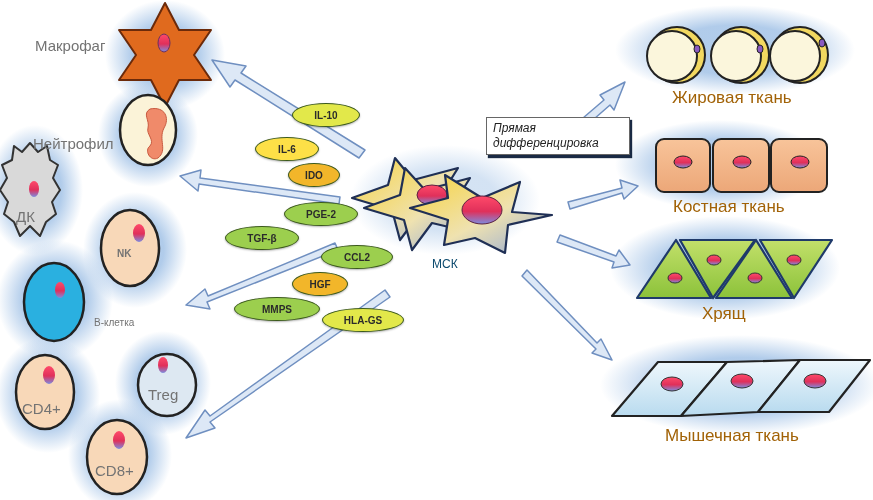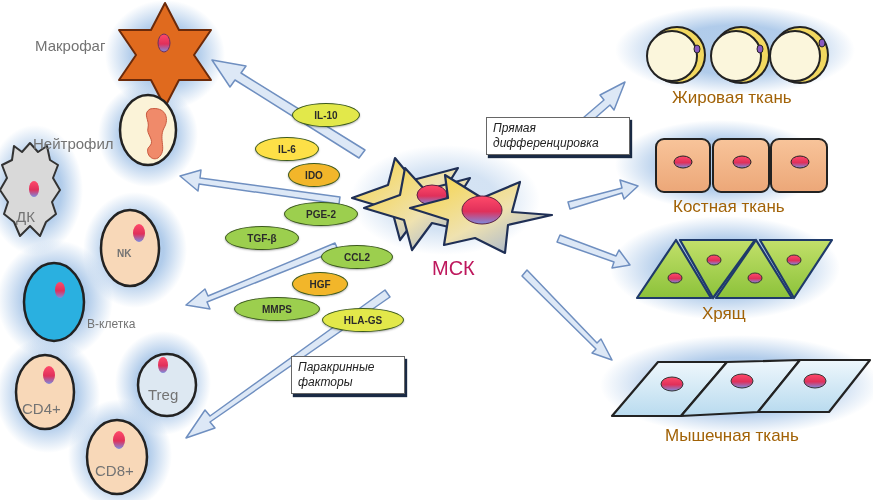--- a/index.html
+++ b/index.html
@@ -1,21 +1,21 @@
 <!DOCTYPE html>
 <html><head>
 <meta charset="utf-8">
 <style>
   html, body { margin: 0; padding: 0; background: #ffffff; }
   #stage { position: relative; width: 873px; height: 500px; overflow: hidden; background: #ffffff; font-family: "Liberation Sans", sans-serif; }
   svg { position: absolute; left: 0; top: 0; }
   .lbl { position: absolute; color: #737373; white-space: nowrap; }
   .cell-lbl { font-size: 15px; }
   .tissue-lbl { font-size: 17px; color: #a16207; }
-  .msk-lbl { font-size: 20px; color: #be185d; }
+  .msk-lbl { font-size: 12px; color: #0c4a6e; }
   .factor { position: absolute; height: 22px; border-radius: 50%; border: 1.5px solid #3c5a1e; display: flex; align-items: center; justify-content: center; font-size: 10px; font-weight: bold; color: #2b2b2b; box-shadow: 0 1px 2px rgba(0,0,0,.3); text-align: center; }
   .note { position: absolute; background: #fff; border: 1px solid #666; box-shadow: 2px 3px 1px #1a2a44; font-style: italic; font-size: 12px; line-height: 15px; padding: 3px 6px; color: #222; }
 </style>
 </head>
 <body>
 
 <div id="stage">
   <svg width="873" height="500" viewBox="0 0 873 500">
     <defs>
       <radialGradient id="glow" cx="50%" cy="50%" r="50%">
@@ -168,39 +168,35 @@
       <ellipse cx="672" cy="384" rx="11" ry="7" fill="url(#nuc)" stroke="#333" stroke-width="1"></ellipse>
       <ellipse cx="742" cy="381" rx="11" ry="7" fill="url(#nuc)" stroke="#333" stroke-width="1"></ellipse>
       <ellipse cx="815" cy="381" rx="11" ry="7" fill="url(#nuc)" stroke="#333" stroke-width="1"></ellipse>
     </g>
   </svg>
 
   <div class="lbl cell-lbl" style="left:35px;top:37px;">Макрофаг</div>
   <div class="lbl cell-lbl" style="left:33px;top:113px;margin-top:22px;">Нейтрофил</div>
   <div class="lbl cell-lbl" style="left:16px;top:208px;">ДК</div>
   <div class="lbl cell-lbl" style="left:117px;top:248px;font-weight:bold;font-size:10px;">NK</div>
-  <div class="lbl" style="left:87px;top:317px;font-size:12px;">В-клетка</div>
+  <div class="lbl" style="left:94px;top:317px;font-size:10px;">В-клетка</div>
   <div class="lbl cell-lbl" style="left:148px;top:386px;">Treg</div>
   <div class="lbl cell-lbl" style="left:22px;top:400px;">CD4+</div>
   <div class="lbl cell-lbl" style="left:95px;top:462px;">CD8+</div>
 
   <div class="factor" style="left:292px;top:103px;width:66px;background:#e2e84a;">IL-10</div>
   <div class="factor" style="left:255px;top:137px;width:62px;background:#fde047;">IL-6</div>
   <div class="factor" style="left:288px;top:163px;width:50px;background:#f2b62a;">IDO</div>
   <div class="factor" style="left:284px;top:202px;width:72px;background:#9ccf4e;">PGE-2</div>
   <div class="factor" style="left:225px;top:226px;width:72px;background:#9ccf4e;">TGF-β</div>
   <div class="factor" style="left:321px;top:245px;width:70px;background:#9ccf4e;">CCL2</div>
   <div class="factor" style="left:292px;top:272px;width:54px;background:#f2b62a;">HGF</div>
   <div class="factor" style="left:234px;top:297px;width:84px;background:#9ccf4e;">MMPS</div>
   <div class="factor" style="left:322px;top:308px;width:80px;background:#e2e84a;">HLA-GS</div>
 
-  <div class="note" style="left:291px;top:356px;width:100px;">
-    <div>Паракринные</div>
-    <div>факторы</div>
-  </div>
   <div class="note" style="left:486px;top:117px;width:130px;">
     <div>Прямая</div>
     <div>дифференцировка</div>
   </div>
 
   <div class="lbl msk-lbl" style="left:432px;top:257px;">МСК</div>
 
   <div class="lbl tissue-lbl" style="left:672px;top:88px;">Жировая ткань</div>
   <div class="lbl tissue-lbl" style="left:673px;top:197px;">Костная ткань</div>
   <div class="lbl tissue-lbl" style="left:702px;top:304px;">Хрящ</div>

